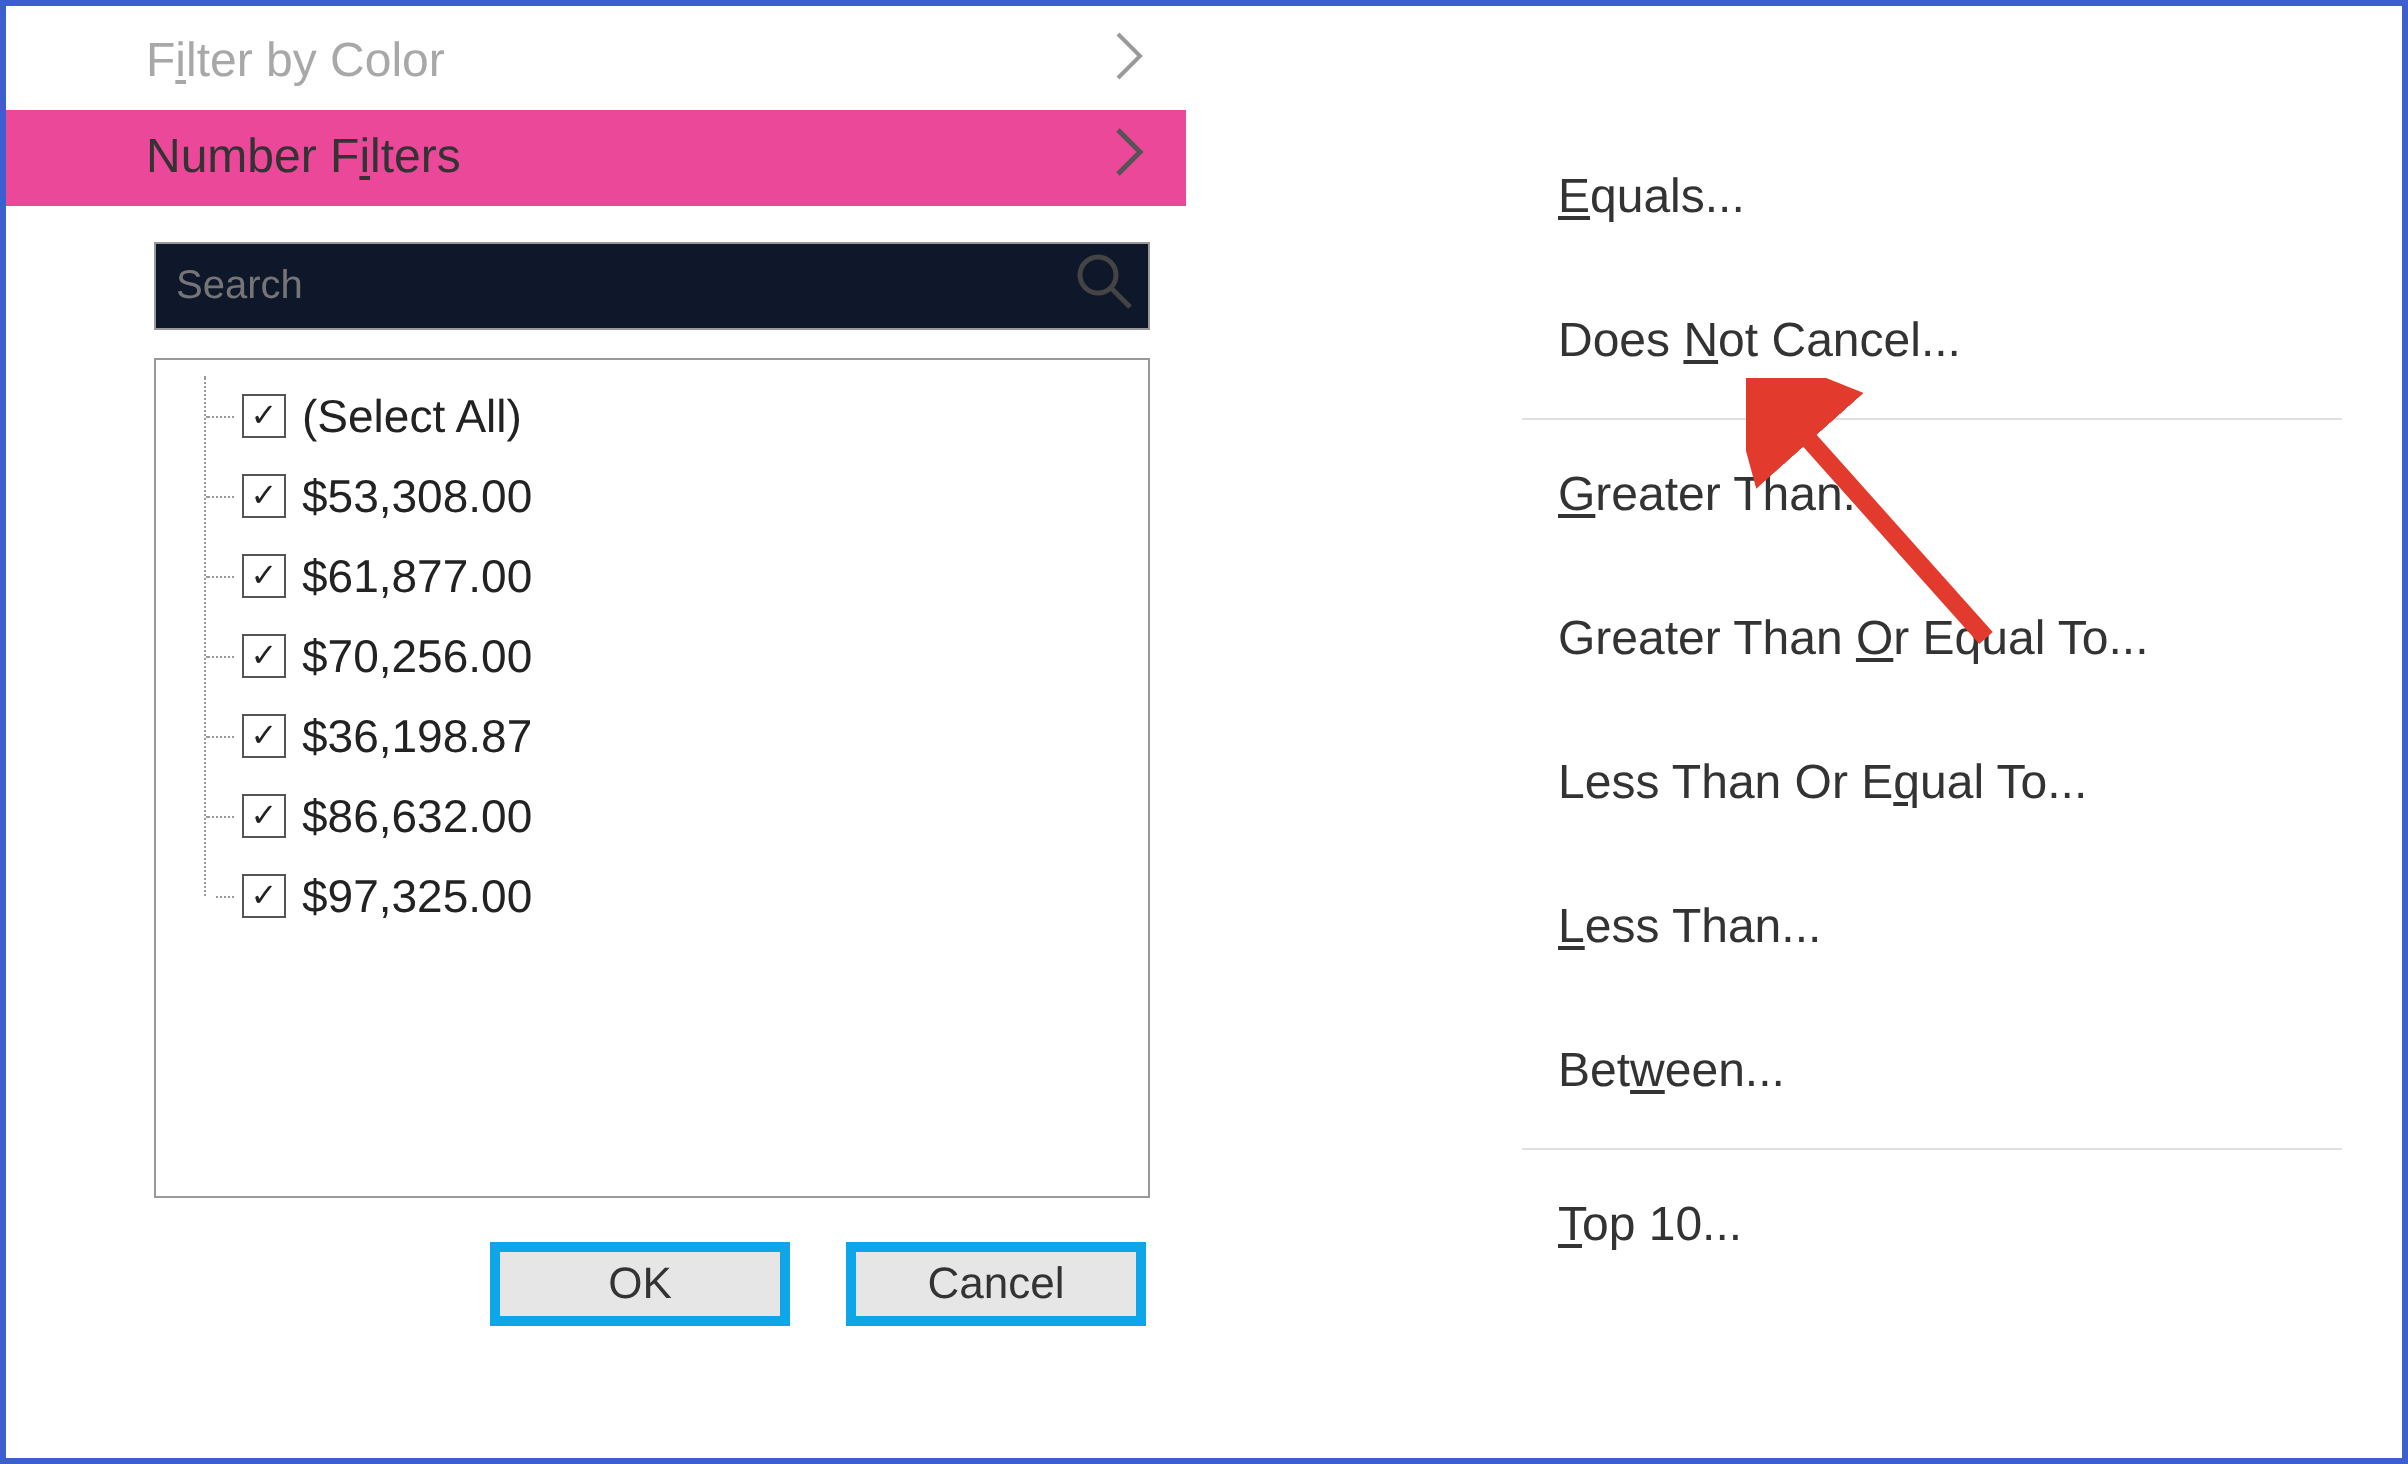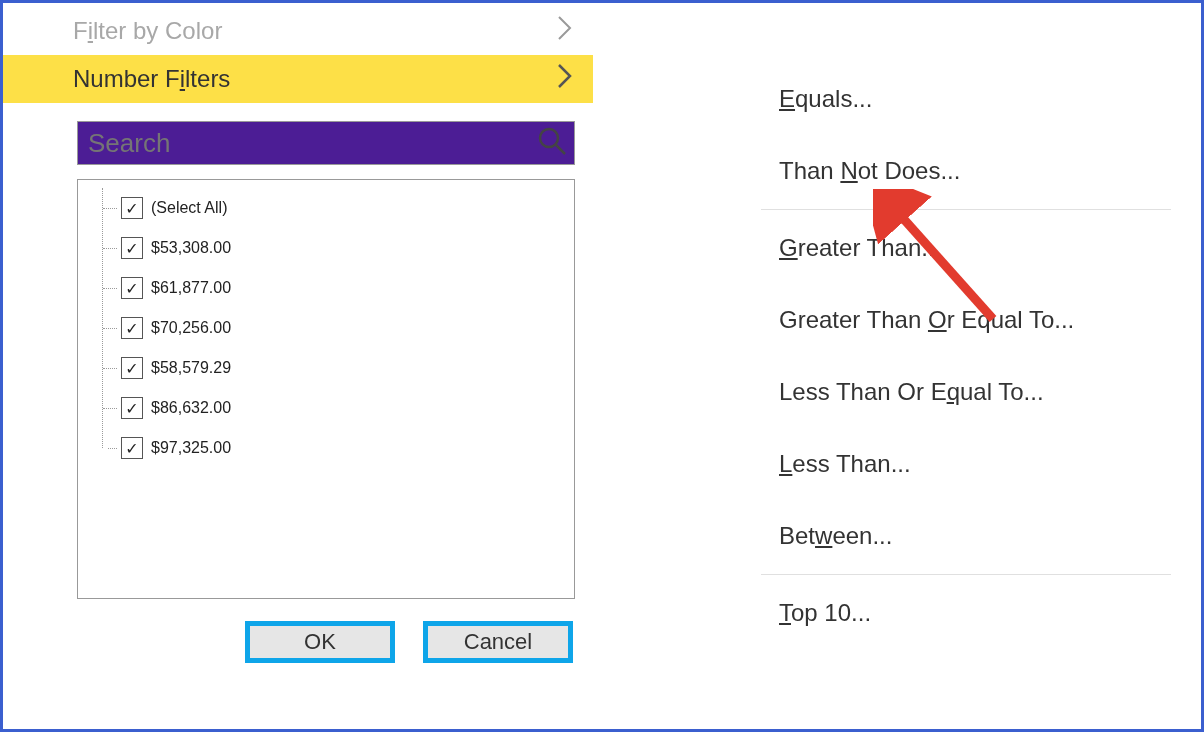--- a/index.html
+++ b/index.html
@@ -29,44 +29,44 @@
     height: 48px;
     padding-left: 70px;
     padding-right: 20px;
     font-size: 24px;
     cursor: pointer;
   }
   .menu-row.disabled {
     color: #a8a8a8;
   }
   .menu-row.highlight {
-    background: #fde047;
+    background: #ec4899;
     color: #333;
   }
   .menu-row .caret {
     font-size: 26px;
     color: #9a9a9a;
   }
   .menu-row.highlight .caret {
     color: #555;
   }
   .search-wrap {
     margin: 18px 18px 10px 74px;
     position: relative;
   }
   .search-input {
     width: 100%;
     height: 44px;
-    font-size: 26px;
+    font-size: 20px;
     font-family: inherit;
     color: #888;
     padding-left: 10px;
     padding-right: 46px;
     border: 1px solid #999;
-    background: #4c1d95;
+    background: #0f172a;
   }
   .search-icon {
     position: absolute;
     right: 8px;
     top: 50%;
     transform: translateY(-50%);
     color: #444;
   }
   .listbox {
     margin: 4px 18px 0 74px;
@@ -113,21 +113,21 @@
     border: 1px solid #555;
     display: inline-flex;
     align-items: center;
     justify-content: center;
     margin-right: 8px;
     font-size: 16px;
     background: #fff;
     color: #222;
   }
   .tree-label {
-    font-size: 16px;
+    font-size: 23px;
     color: #222;
   }
   .btn-row {
     display: flex;
     justify-content: flex-end;
     gap: 28px;
     padding: 22px 20px 0 0;
   }
   .btn {
     width: 150px;
@@ -231,21 +231,21 @@
           <span class="tree-label">$61,877.00</span>
         </div>
         <div class="tree-item">
           <span class="stub"></span>
           <span class="chk">✓</span>
           <span class="tree-label">$70,256.00</span>
         </div>
         <div class="tree-item">
           <span class="stub"></span>
           <span class="chk">✓</span>
-          <span class="tree-label">$58,579.29</span>
+          <span class="tree-label">$36,198.87</span>
         </div>
         <div class="tree-item">
           <span class="stub"></span>
           <span class="chk">✓</span>
           <span class="tree-label">$86,632.00</span>
         </div>
         <div class="tree-item last">
           <span class="stub"></span>
           <span class="chk">✓</span>
           <span class="tree-label">$97,325.00</span>
@@ -259,21 +259,21 @@
     </div>
 
   </div>
 
   <div class="right-panel">
     <div class="submenu">
       <div class="submenu-item">
         <span><span></span><span class="u">E</span><span>quals...</span></span>
       </div>
       <div class="submenu-item">
-        <span><span>Than </span><span class="u">N</span><span>ot Does...</span></span>
+        <span><span>Does </span><span class="u">N</span><span>ot Cancel...</span></span>
       </div>
       <div class="sep"></div>
       <div class="submenu-item">
         <span><span></span><span class="u">G</span><span>reater Than...</span></span>
       </div>
       <div class="submenu-item">
         <span><span>Greater Than </span><span class="u">O</span><span>r Equal To...</span></span>
       </div>
       <div class="submenu-item">
         <span><span>Less Than Or E</span><span class="u">q</span><span>ual To...</span></span>

